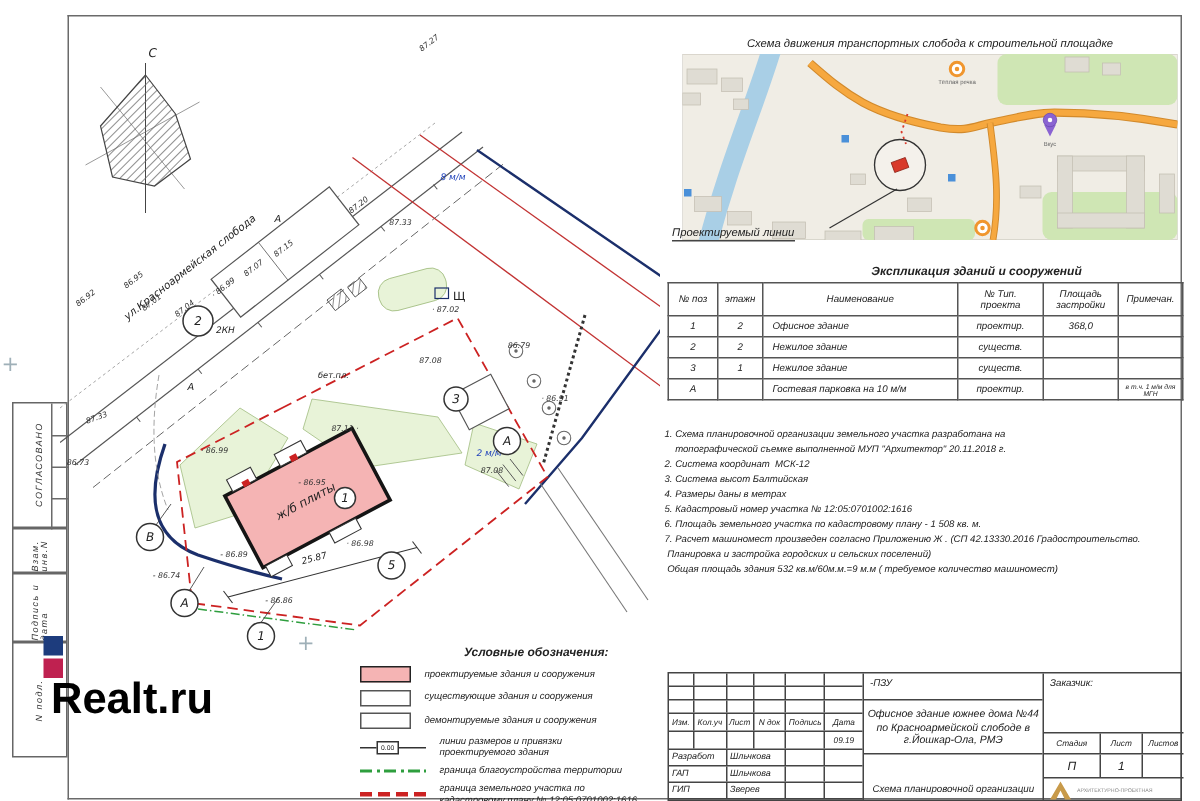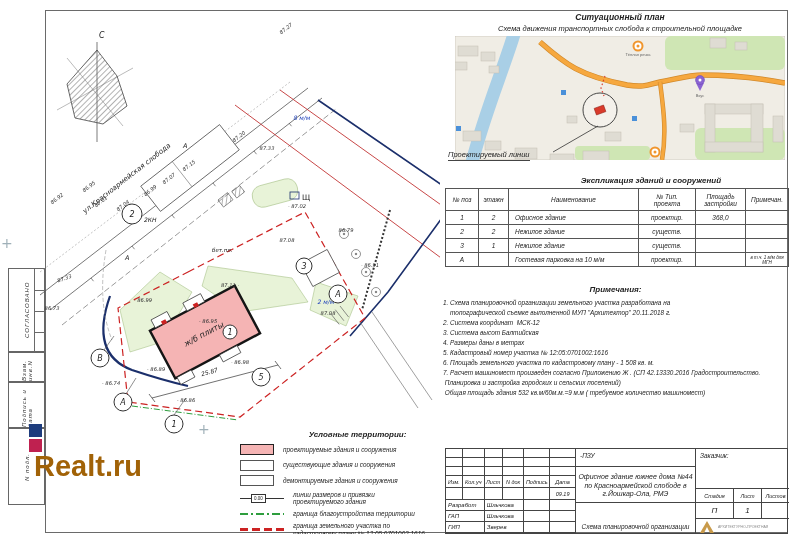--- a/index.html
+++ b/index.html
@@ -9,21 +9,21 @@
   .ln{position:absolute;background:#6a6a6a;}
   
   .stampbox{position:absolute;border:1px solid #666;box-sizing:border-box;}
   .vtext{writing-mode:vertical-rl;transform:rotate(180deg);font:italic 6px "Liberation Sans",sans-serif;
          color:#333;display:flex;align-items:center;justify-content:center;letter-spacing:1px;}
   .plus{position:absolute;color:#9fb0b8;font:14px "DejaVu Sans",sans-serif;}
   
   #wm{position:absolute;left:34px;top:453px;z-index:9;font-weight:bold;line-height:27px;
       font-family:"Liberation Sans",sans-serif;}
   #wm .l1{color:#1d3c7d;font-size:29px;margin-left:24px;}
-  #wm .l2{color:#a16207;font-size:29px;}
+  #wm .l2{color:#000000;font-size:29px;}
   #wm-icon{position:absolute;left:29px;top:424px;width:13px;height:29px;z-index:8;}
   #wm-icon .b{position:absolute;left:0;top:0;width:13px;height:13px;background:#1d3c7d;}
   #wm-icon .r{position:absolute;left:0;top:15px;width:13px;height:13px;background:#bf2150;}
   
   .sit-title{position:absolute;left:455px;top:12px;width:330px;text-align:center;
              font:bold italic 8.5px "Liberation Sans",sans-serif;}
   .sit-sub{position:absolute;left:455px;top:24px;width:330px;text-align:center;
            font:italic 7.5px "Liberation Sans",sans-serif;}
   .obj-label{position:absolute;left:448px;top:150px;font:italic 7.5px "Liberation Sans",sans-serif;
              border-bottom:1px solid #444;padding-bottom:1px;z-index:5;}
@@ -289,21 +289,20 @@
       <g transform="translate(60,348)">
         <circle r="9" class="marker-c"></circle>
         <text class="marker-t" y="2.5">В</text>
       </g>
       <g transform="translate(190,322)">
         <circle r="7" class="marker-c"></circle>
         <text class="marker-t" y="2.5">1</text>
       </g>
     </svg>
 
-  <div class="sit-title">Ситуационный план</div>
   <div class="sit-sub">Схема движения транспортных слобода к строительной площадке</div>
 
   <svg class="abs" style="left:455px;top:36px" width="330" height="124" viewBox="0 0 330 124">
     <rect x="0" y="0" width="330" height="124" fill="#f0ede5" stroke="#b5b0a4" stroke-width="0.5"></rect>
     <g fill="#cfe6b4">
       <rect x="210" y="0" width="120" height="34" rx="6"></rect>
       <rect x="240" y="92" width="90" height="32" rx="6"></rect>
       <rect x="120" y="110" width="75" height="14" rx="4"></rect>
     </g>
     <path d="M 60,-5 C 48,35 30,75 16,130" fill="none" stroke="#a9cfe6" stroke-width="13"></path>
@@ -417,37 +416,36 @@
             <td class="c2">Гостевая парковка на 10 м/м</td>
             <td class="c3">проектир.</td>
             <td class="c4"></td>
             <td class="c5">в т.ч. 1 м/м для МГН</td>
           </tr>
         </tbody>
     </table>
   </div>
 
   <div id="notes">
-    <div class="t-title">Примечания:</div>
     <div>
         <div class="note-line">1. Схема планировочной организации земельного участка разработана на</div>
         <div class="note-line">    топографической съемке выполненной МУП "Архитектор" 20.11.2018 г.</div>
         <div class="note-line">2. Система координат  МСК-12</div>
         <div class="note-line">3. Система высот Балтийская</div>
         <div class="note-line">4. Размеры даны в метрах</div>
         <div class="note-line">5. Кадастровый номер участка № 12:05:0701002:1616</div>
         <div class="note-line">6. Площадь земельного участка по кадастровому плану - 1 508 кв. м.</div>
         <div class="note-line">7. Расчет машиномест произведен согласно Приложению Ж . (СП 42.13330.2016 Градостроительство.</div>
         <div class="note-line"> Планировка и застройка городских и сельских поселений)</div>
         <div class="note-line"> Общая площадь здания 532 кв.м/60м.м.=9 м.м ( требуемое количество машиномест)</div>
       </div>
   </div>
 
   <div id="legend">
-    <div class="t-title">Условные территории:</div>
+    <div class="t-title">Условные обозначения:</div>
     <div>
         <div class="lg-row">
           <span class="sw sw-projected"></span>
           <span class="lg-label">проектируемые  здания и сооружения</span>
         </div>
         <div class="lg-row">
           <span class="sw sw-existing"></span>
           <span class="lg-label">существующие здания и сооружения</span>
         </div>
         <div class="lg-row">

